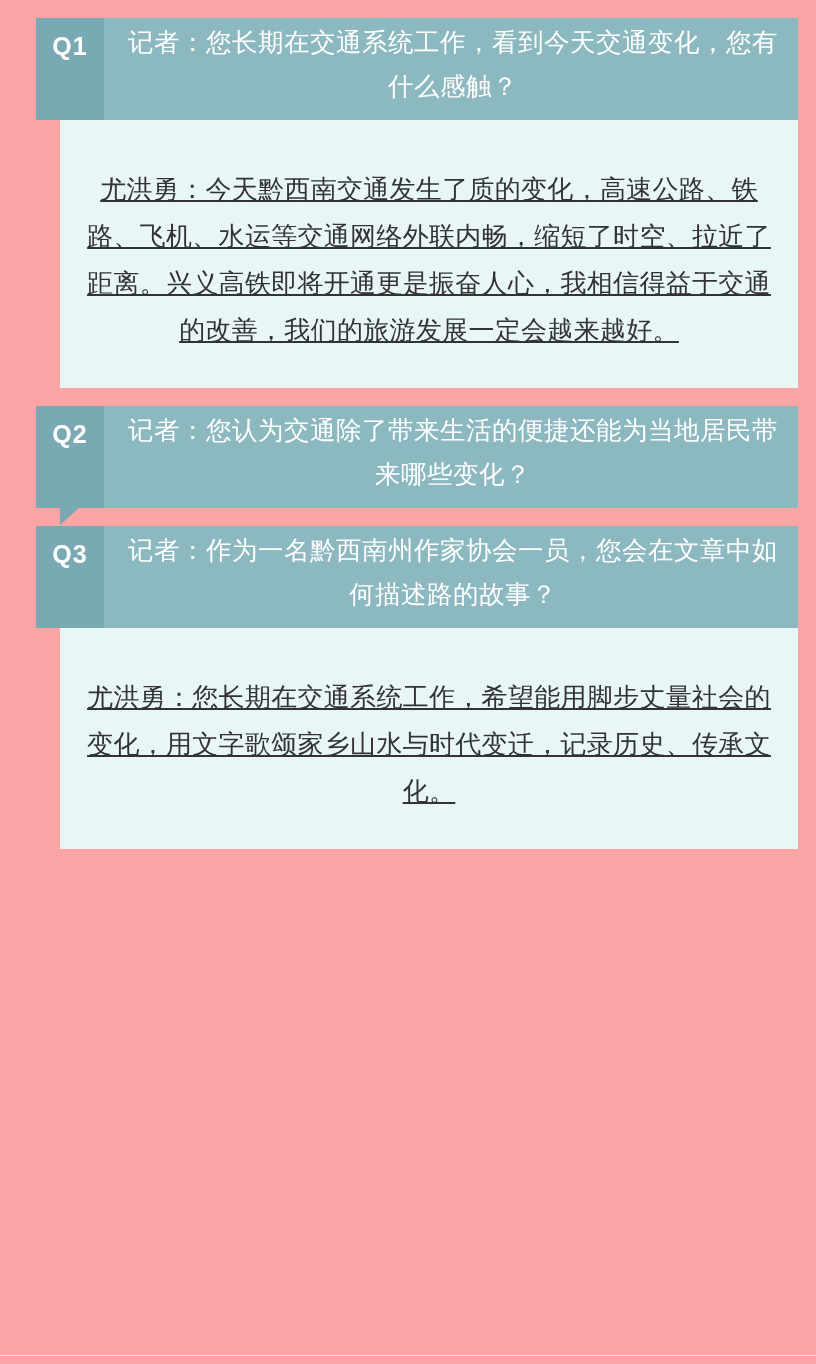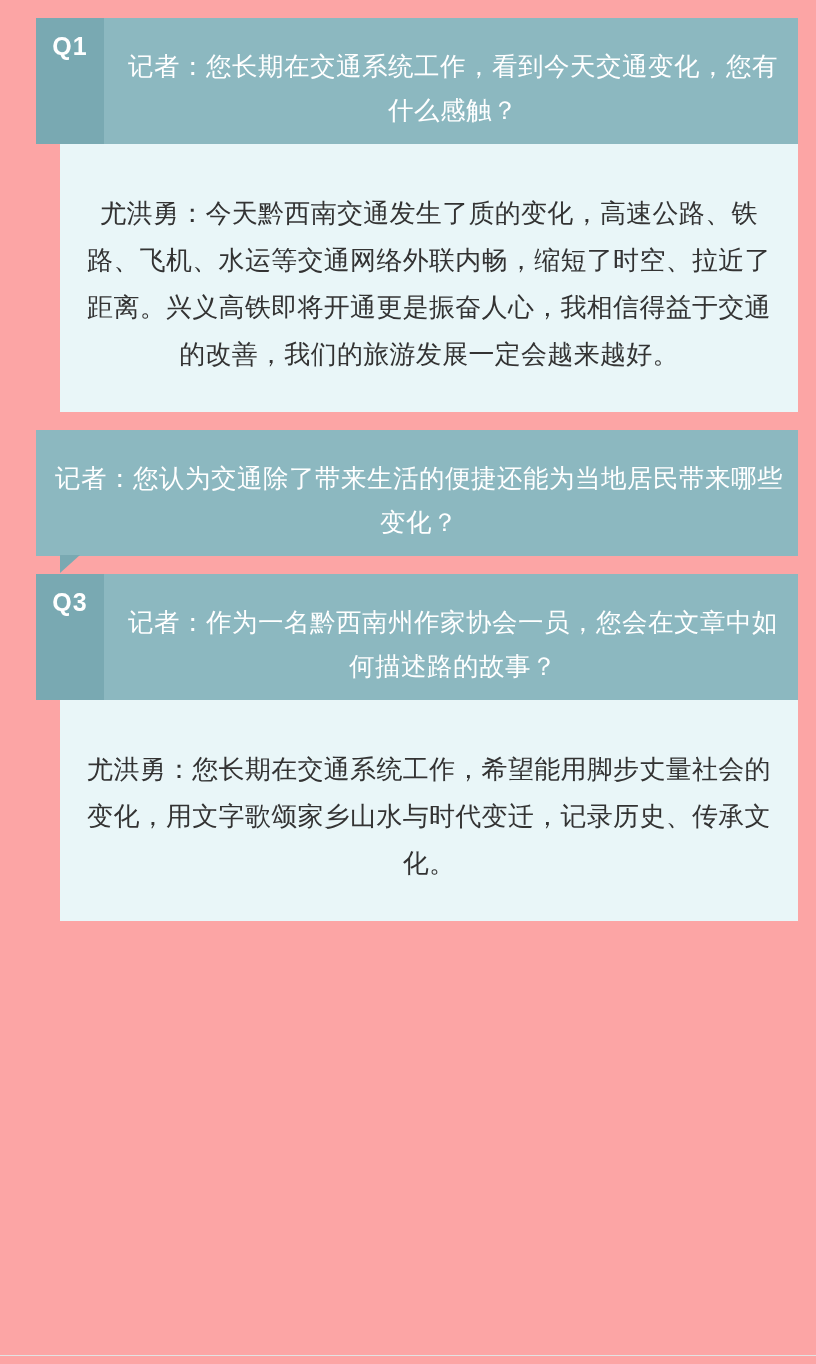--- a/index.html
+++ b/index.html
@@ -48,21 +48,21 @@
     align-items: flex-start;
     justify-content: center;
     padding-top: 14px;
     box-sizing: border-box;
   }
   .q-text {
     flex: 1 1 auto;
     color: #ffffff;
     font-size: 25.5px;
     line-height: 44px;
-    padding: 26px 14px 12px 18px;
+    padding: 2px 14px 12px 18px;
     box-sizing: border-box;
     letter-spacing: 0.5px;
   }
   
   .q-notch {
     position: absolute;
     left: 24px;
     bottom: -17px;
     width: 0;
     height: 0;
@@ -73,20 +73,21 @@
   .a-body {
     background: #e9f6f8;
     margin-left: 24px;
     padding: 46px 22px 34px 22px;
     box-sizing: border-box;
     color: #333333;
     font-size: 26px;
     line-height: 47px;
     letter-spacing: 0.3px;
     position: relative;
+    text-decoration: underline;
   }
   .bottom-rule {
     position: absolute;
     left: 0;
     right: 0;
     bottom: 8px;
     height: 1px;
     background: #e3e3e3;
   }
 </style>
@@ -100,20 +101,21 @@
       <div class="q-head">
         <div class="q-tag">Q1</div>
         <div class="q-text">记者：您长期在交通系统工作，看到今天交通变化，您有什么感触？</div>
         <div class="q-notch"></div>
       </div>
       <div class="a-body">尤洪勇：今天黔西南交通发生了质的变化，高速公路、铁路、飞机、水运等交通网络外联内畅，缩短了时空、拉近了距离。兴义高铁即将开通更是振奋人心，我相信得益于交通的改善，我们的旅游发展一定会越来越好。</div>
     </div>
 
     <div class="qa-block">
       <div class="q-head">
+        <div class="q-tag">Q2</div>
         <div class="q-text">记者：您认为交通除了带来生活的便捷还能为当地居民带来哪些变化？</div>
         <div class="q-notch"></div>
       </div>
     </div>
 
     <div class="qa-block">
       <div class="q-head">
         <div class="q-tag">Q3</div>
         <div class="q-text">记者：作为一名黔西南州作家协会一员，您会在文章中如何描述路的故事？</div>
         <div class="q-notch"></div>

